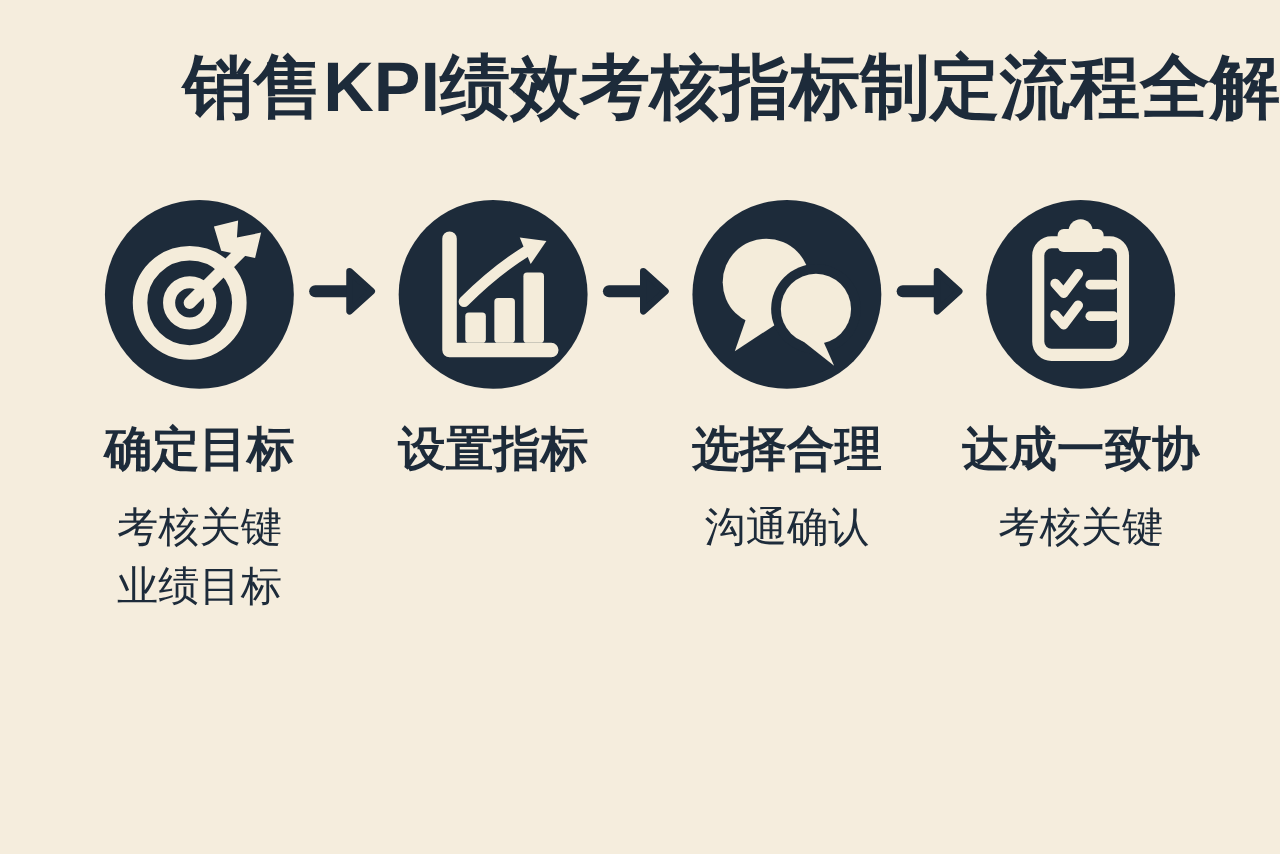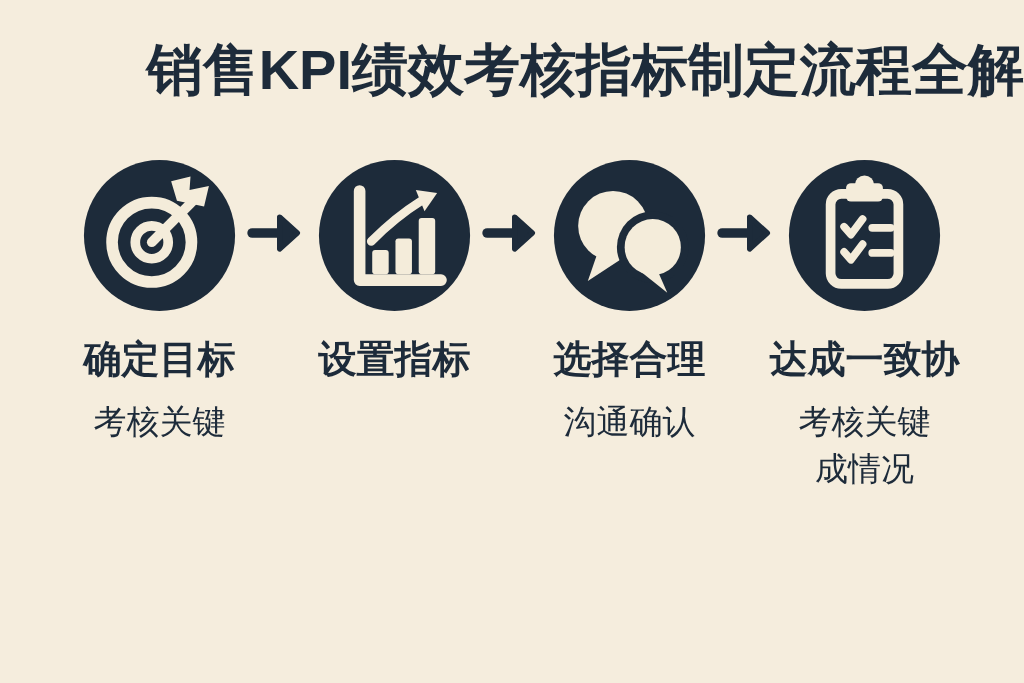--- a/index.html
+++ b/index.html
@@ -132,23 +132,23 @@
       </svg>
     </div>
 
     <div class="cell-title c1">确定目标</div>
     <div class="cell-title c3">设置指标</div>
     <div class="cell-title c5">选择合理</div>
     <div class="cell-title c7">达成一致协</div>
 
     <div class="cell-desc c1">
         <div>考核关键</div>
+        <div>业绩目标</div>
       </div>
     <div class="cell-desc c5">
         <div>沟通确认</div>
       </div>
     <div class="cell-desc c7">
         <div>考核关键</div>
-        <div>成情况</div>
       </div>
 
   </div>
 </div>
 
 </body></html>

